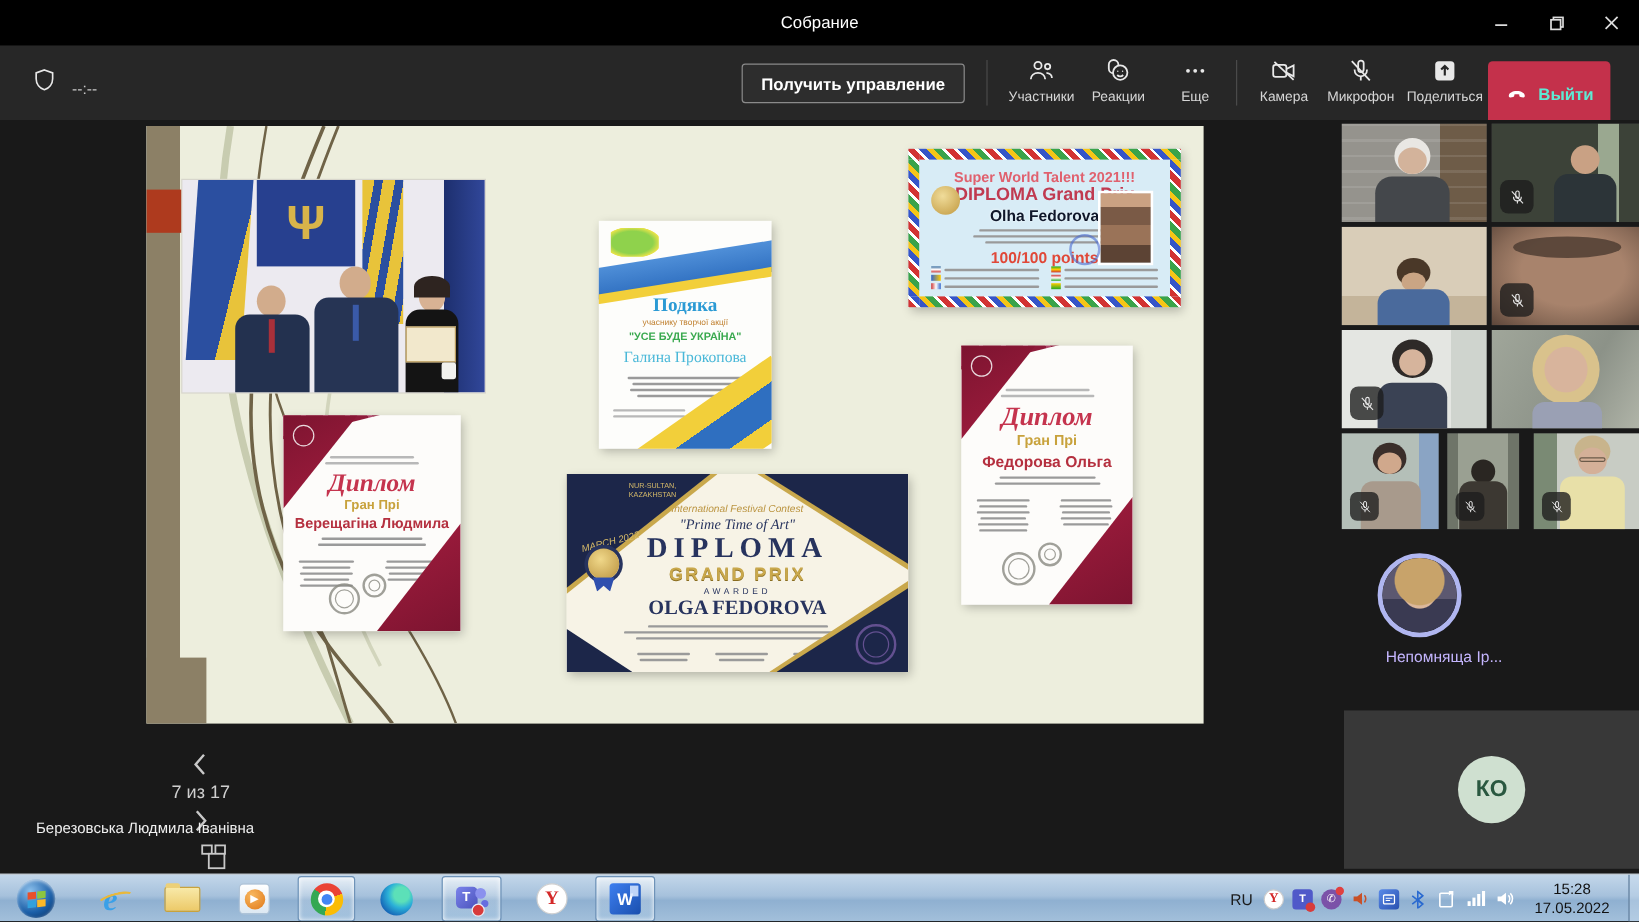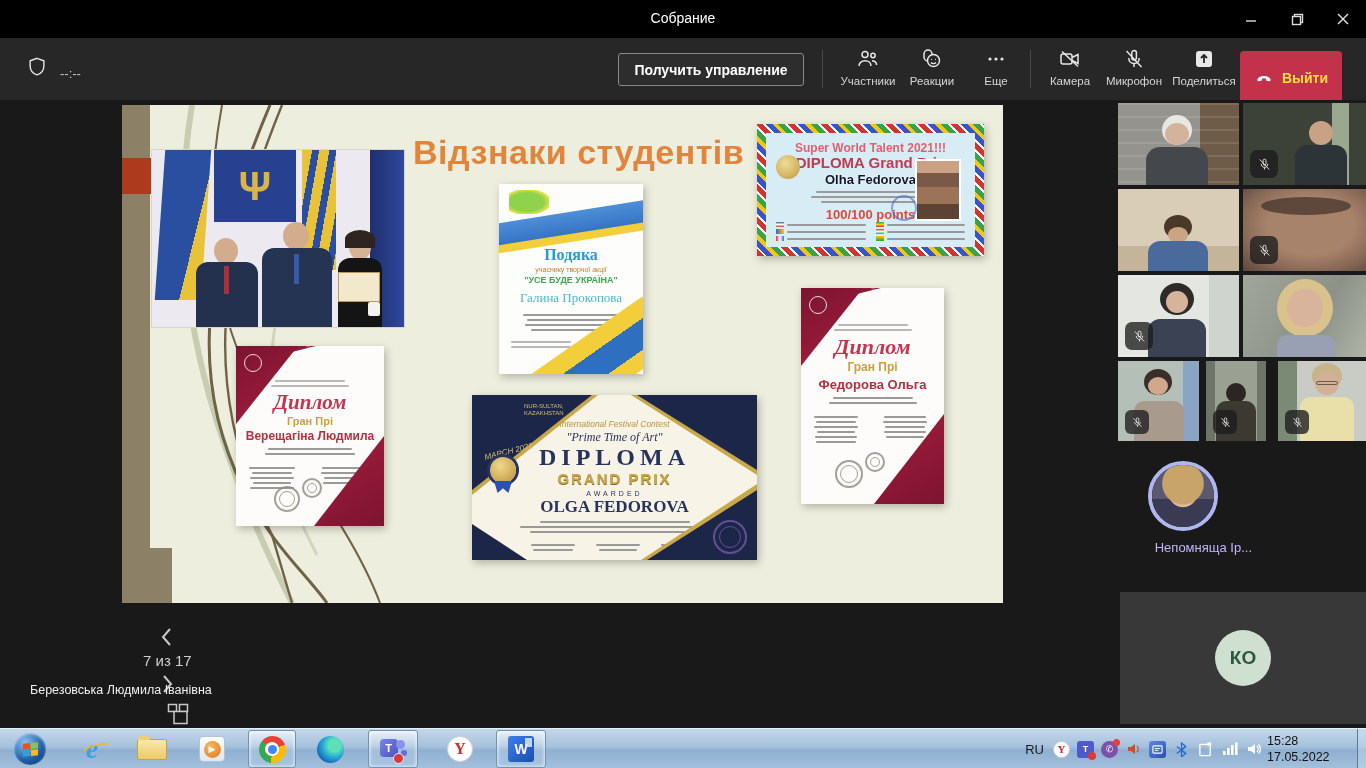--- a/index.html
+++ b/index.html
@@ -17,21 +17,21 @@
   .shield{position:absolute;left:26px;top:17px;}
   .timer{position:absolute;left:60px;top:28px;color:#c8c8c8;font-size:13px;}
   .ctl-btn{position:absolute;left:618px;top:15px;width:186px;height:33px;border:1px solid #8a8a8a;border-radius:3px;
     background:#2d2d2d;color:#fff;font-size:14px;font-weight:bold;display:flex;align-items:center;justify-content:center;}
   .tgroup{position:absolute;top:8px;display:flex;align-items:flex-start;}
   .tbtn{width:64px;display:flex;flex-direction:column;align-items:center;gap:3px;color:#d6d6d6;}
   .tbtn .ico{height:26px;display:flex;align-items:center;justify-content:center;}
   .tbtn .lbl{font-size:11.5px;white-space:nowrap;}
   .vdiv{position:absolute;top:12px;width:1px;height:38px;background:#4a4a4a;}
   .leave{position:absolute;left:1240px;top:13px;width:102px;height:53px;background:#c4314b;border-radius:4px;
-    display:flex;align-items:center;justify-content:center;gap:8px;color:#fde047;font-size:14px;font-weight:bold;}
+    display:flex;align-items:center;justify-content:center;gap:8px;color:#5eead4;font-size:14px;font-weight:bold;}
   .ticon{stroke:#e8e8e8;stroke-width:1.5;fill:none;}
 
   
   .stage{position:absolute;left:0;top:100px;width:1366px;height:628px;background:#191919;}
 
   
   .slide{position:absolute;left:122px;top:5px;width:881px;height:498px;background:#edeedd;overflow:hidden;}
   .stripe{position:absolute;left:0;top:0;width:28px;height:498px;background:#8c8066;}
   .stripe-foot{position:absolute;left:0;bottom:0;width:50px;height:55px;background:#8c8066;}
   .sq-accent{position:absolute;left:0;top:53px;width:37px;height:36px;background:#ae3a1e;}
@@ -161,21 +161,21 @@
   .word::after{content:"";position:absolute;right:2px;top:2px;width:7px;height:9px;background:#d8e8ff;opacity:.85;}
   .tray{position:absolute;right:104px;top:1px;height:38px;display:flex;align-items:center;gap:7px;}
   .tray-lang{color:#1a1a1a;font-size:13px;margin-right:2px;}
   .mini{width:17px;height:17px;display:flex;align-items:center;justify-content:center;}
   .mini-y{border-radius:50%;background:#fff;color:#d42828;font-family:"Liberation Serif",serif;font-weight:bold;font-size:11px;border:1px solid #ccc;}
   .mini-teams{position:relative;border-radius:3px;background:#5059c9;color:#fff;font-size:9px;font-weight:bold;}
   .mini-teams::after{content:"";position:absolute;right:-2px;bottom:-2px;width:8px;height:8px;border-radius:50%;background:#d83b3b;}
   .mini-viber{position:relative;border-radius:50%;background:#7b52a8;color:#fff;font-size:9px;}
   .mini-viber::after{content:"";position:absolute;right:-2px;top:-2px;width:7px;height:7px;border-radius:50%;background:#e04040;}
   .mini-lang{border-radius:3px;background:linear-gradient(135deg,#5a8ae8,#2850b0);}
-  .clock{position:absolute;right:13px;top:4px;width:86px;text-align:left;color:#111;font-size:12.5px;line-height:16px;}
+  .clock{position:absolute;right:13px;top:4px;width:86px;text-align:center;color:#111;font-size:12.5px;line-height:16px;}
   .showdesk{position:absolute;right:0;top:0;width:9px;height:40px;background:rgba(205,223,240,.4);border-left:1px solid #5a7a98;}
 </style>
 </head>
 <body>
 
 <div class="screen">
 
   <div class="titlebar">
     <div class="wtitle">Собрание</div>
     <div class="wbtn" style="left:1228px;">
@@ -296,21 +296,20 @@
       <div class="stripe"></div>
       <div class="stripe-foot"></div>
       <svg class="curves" width="300" height="498" viewBox="0 0 300 498">
         <path d="M70 0 C 45 150, 70 300, 170 498" stroke="#c8ccb0" stroke-width="6" fill="none"></path>
         <path d="M210 60 C 150 180, 115 300, 195 450" stroke="#d2d5bc" stroke-width="3" fill="none"></path>
         <path d="M148 0 C 85 150, 62 265, 122 385 C 150 440, 185 470, 205 498" stroke="#6f6347" stroke-width="3" fill="none"></path>
         <path d="M160 0 C 95 160, 78 285, 150 430 L 170 498" stroke="#6f6347" stroke-width="2.4" fill="none"></path>
         <path d="M100 0 C 78 120, 90 225, 160 330 C 210 405, 240 450, 258 498" stroke="#6f6347" stroke-width="2" fill="none"></path>
       </svg>
       <div class="sq-accent"></div>
-      <div class="slide-title">Відзнаки студентів</div>
 
       <div class="photo">
         <div class="ph-flag-blue"></div>
         <div class="ph-crest">
             <span>Ψ</span>
           </div>
         <div class="ph-flag-col"></div>
         <div class="ph-curtain"></div>
         <div class="person">
           <div class="head" style="left:62px;top:88px;width:24px;height:26px;background:#d2ac8c;"></div>

